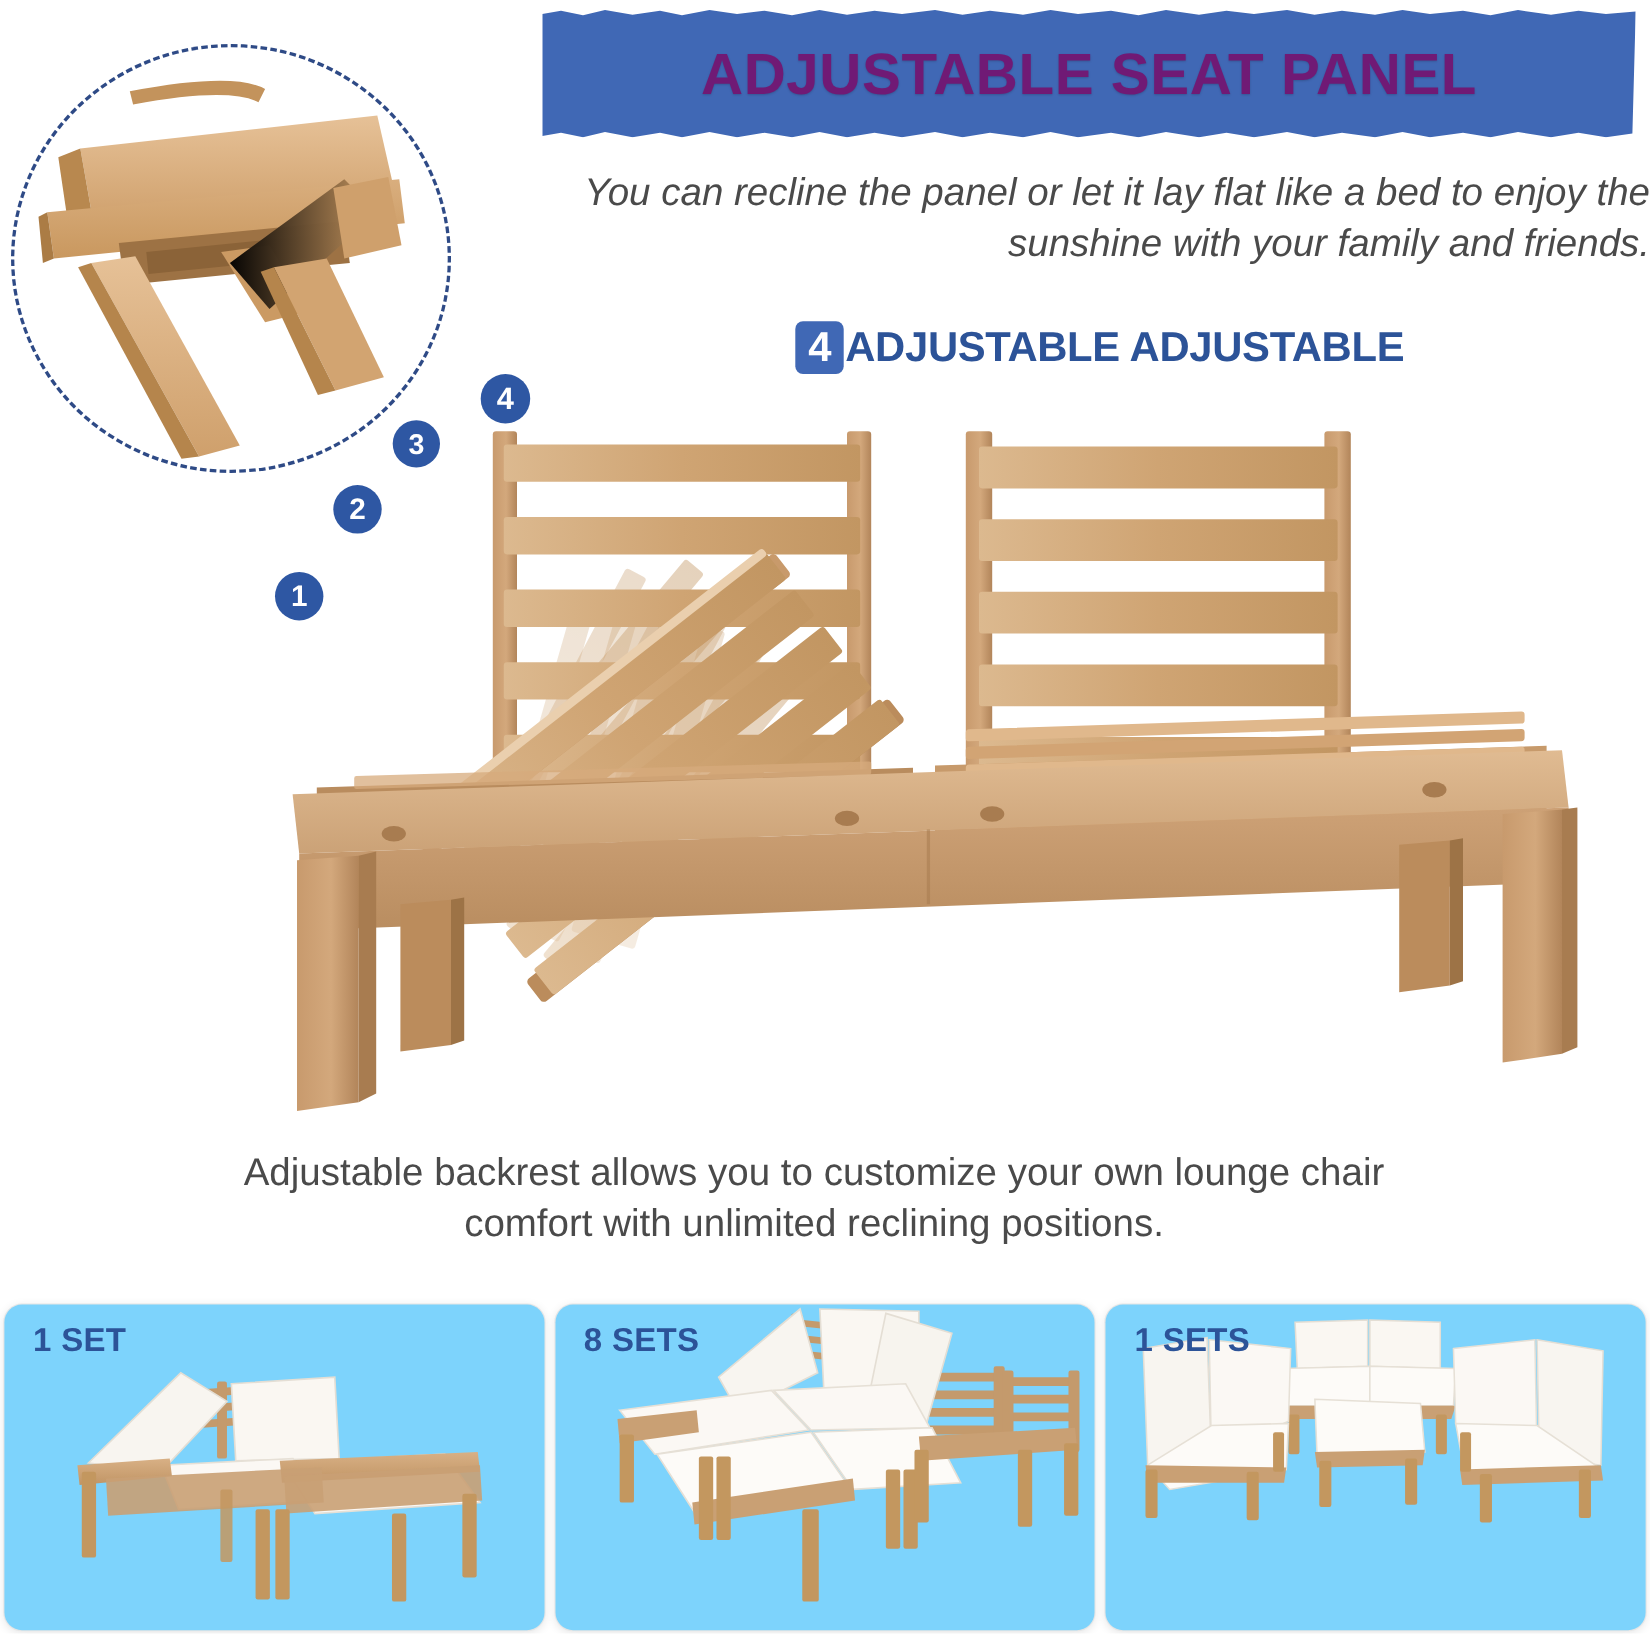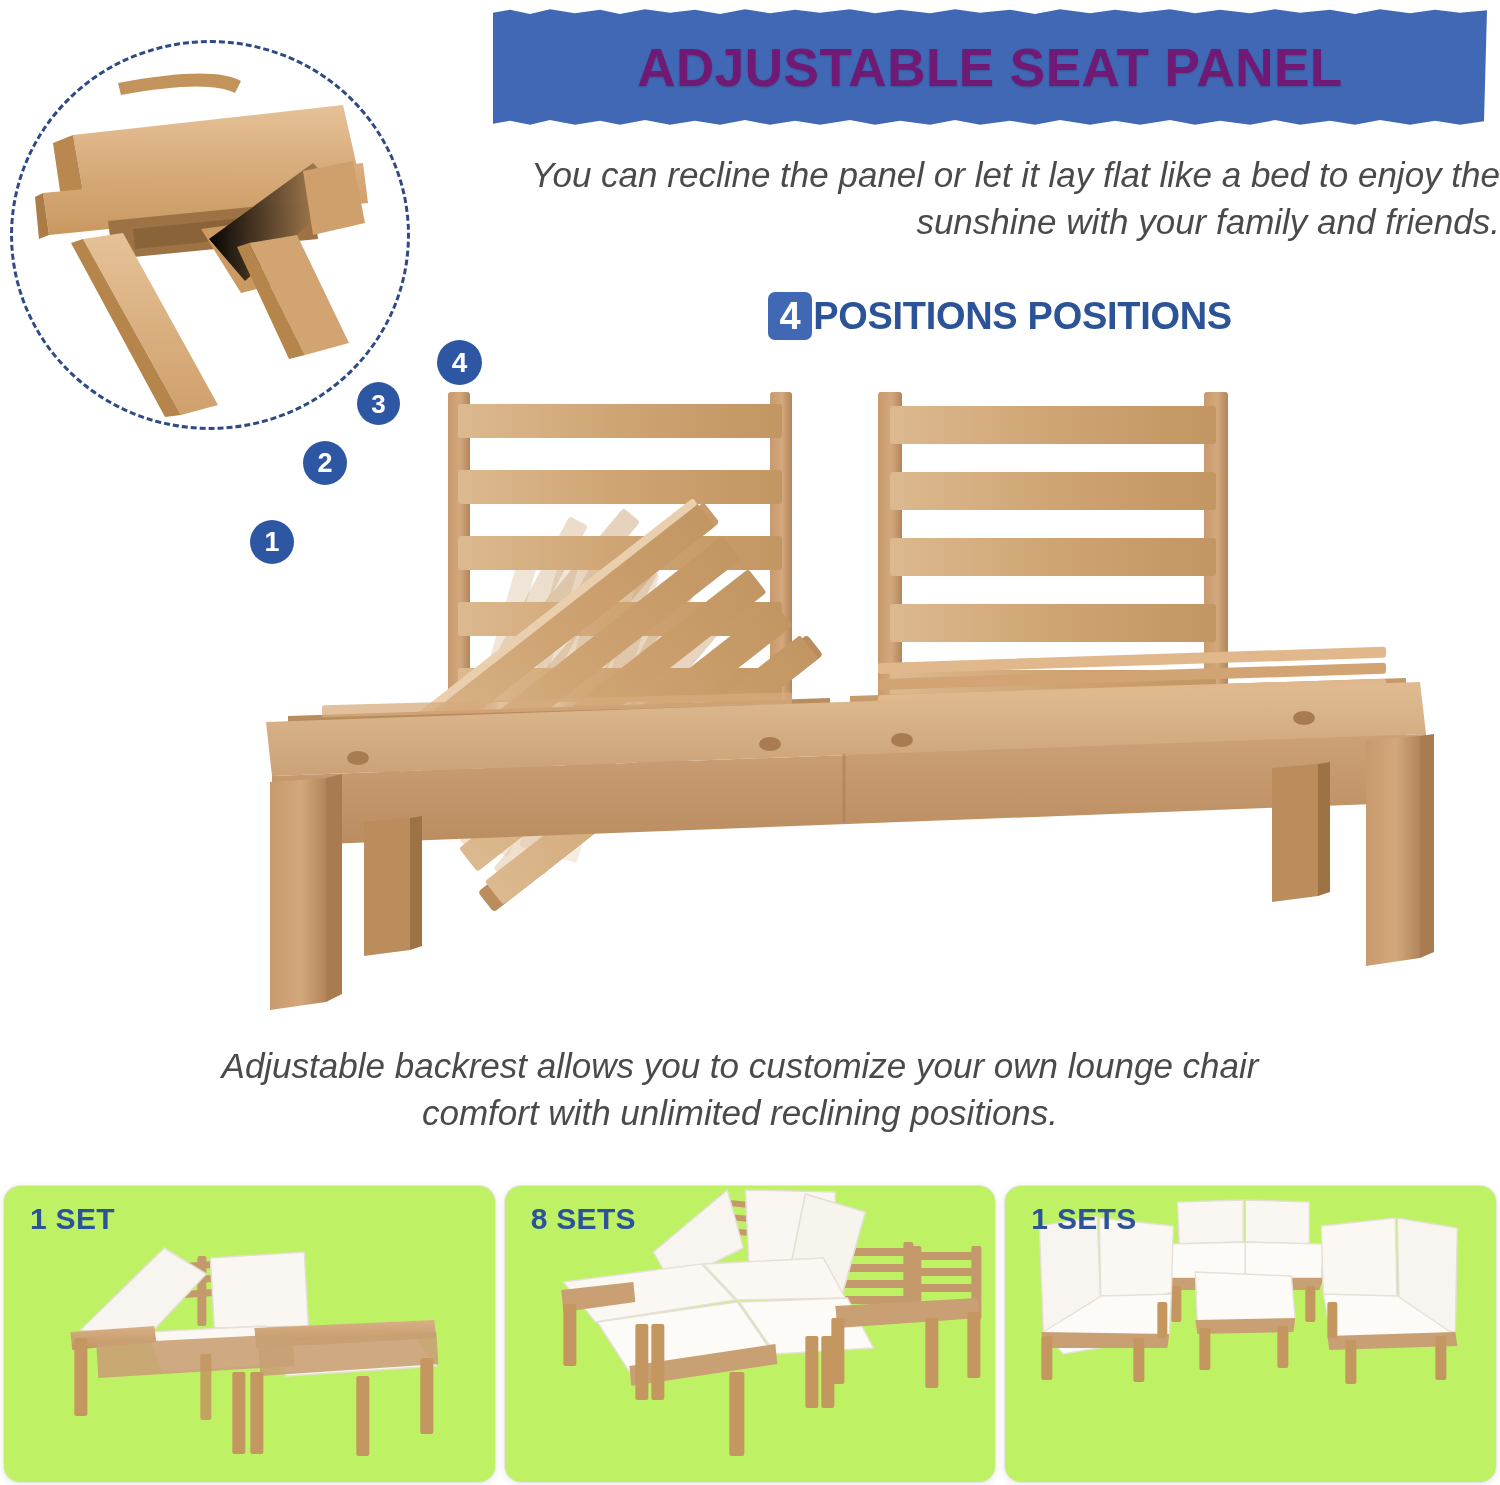--- a/index.html
+++ b/index.html
@@ -117,38 +117,37 @@
     left: 230px; top: 330px;
     width: 1230px; height: 720px;
   }
 
   
   #caption {
     position: absolute;
     left: 170px; top: 1042px; width: 1140px;
     text-align: center;
     font-size: 35px;
-    font-style: italic;
     line-height: 1.35;
     color: #4a4a4a;
   }
 
   
   #cards {
     position: absolute;
     left: 0px; top: 1186px;
     width: 1500px; height: 296px;
     display: flex;
     gap: 10px;
     padding: 0 4px;
   }
   .card {
     position: relative;
     flex: 1 1 0;
-    background: #bef264;
+    background: #7dd3fc;
     border-radius: 16px;
     box-shadow: 0 0 0 1px #e6e6e6, 0 2px 9px rgba(0,0,0,.10);
     overflow: hidden;
   }
   .card-label {
     position: absolute;
     left: 26px; top: 16px;
     font-size: 30px;
     font-weight: bold;
     color: #2c5398;
@@ -164,21 +163,21 @@
 
 <div id="banner-wrap">
   <div id="banner"></div>
   <div id="banner-title">ADJUSTABLE SEAT PANEL</div>
 </div>
 
 <div id="subtitle">You can recline the panel or let it lay flat like a bed to enjoy the sunshine with your family and friends.</div>
 
 <div id="positions-head">
   <div id="pos-badge">4</div>
-  <div id="pos-label">POSITIONS POSITIONS</div>
+  <div id="pos-label">ADJUSTABLE ADJUSTABLE</div>
 </div>
 
 <div id="inset">
   <svg class="inset-art" width="400" height="390" viewBox="0 0 400 390">
     <defs>
       <linearGradient id="wdA" x1="0" y1="0" x2="0" y2="1">
         <stop offset="0" stop-color="#d9ae7e"></stop>
           <stop offset="1" stop-color="#c9985f"></stop>
       </linearGradient>
       <linearGradient id="wdB" x1="0" y1="0" x2="1" y2="0">

